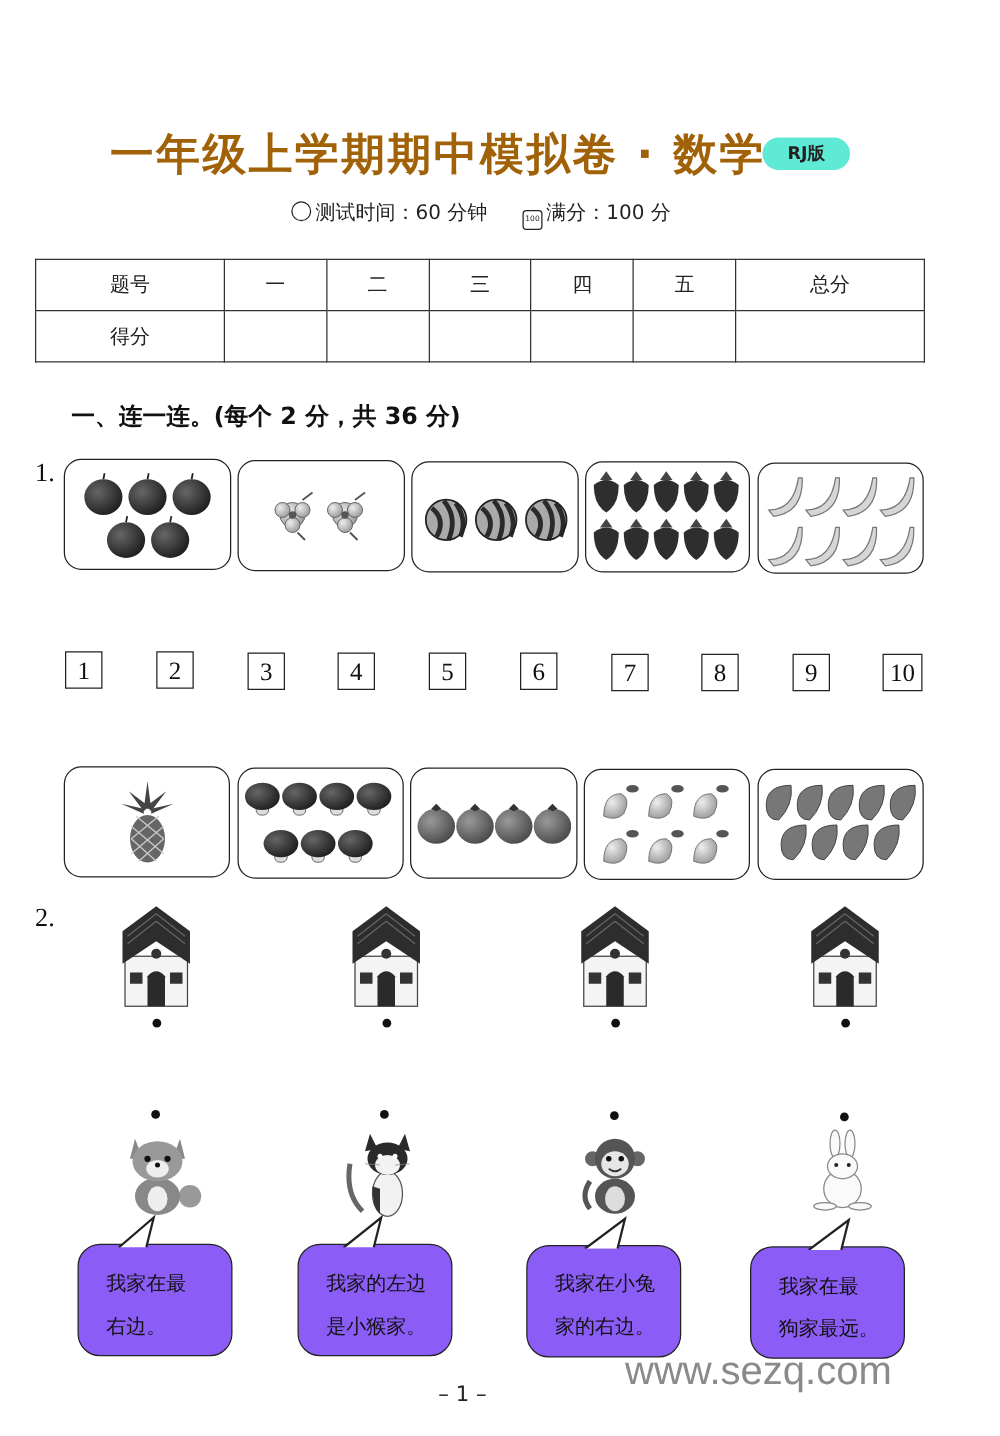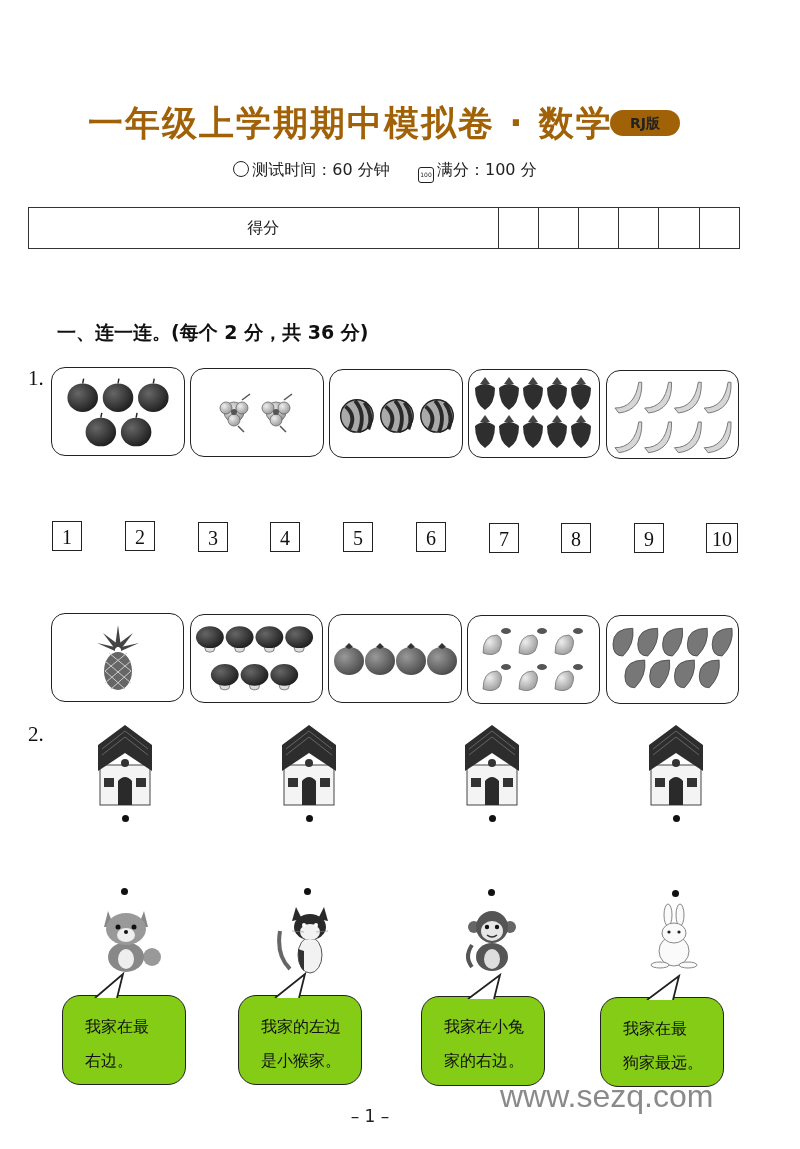--- a/index.html
+++ b/index.html
@@ -1,48 +1,57 @@
 <!DOCTYPE html>
 <html><head>
 <meta charset="utf-8">
 <style>
   html,body{margin:0;padding:0;background:#fff;}
   body{width:800px;height:1149px;position:relative;overflow:hidden;font-family:"DejaVu Sans",sans-serif;color:#1a1a1a;}
   .abs{position:absolute;}
   .title{left:88px;top:100px;font-size:35px;font-weight:bold;letter-spacing:2px;color:#a16207;white-space:nowrap;}
-  .badge{left:610px;top:110px;width:70px;height:26px;border-radius:13px;background:#a16207;font-size:14px;font-weight:bold;text-align:center;line-height:26px;color:#222;}
+  .badge{left:610px;top:110px;width:70px;height:26px;border-radius:13px;background:#5eead4;font-size:14px;font-weight:bold;text-align:center;line-height:26px;color:#222;}
   .meta{left:0;width:770px;top:160px;text-align:center;font-size:16px;color:#222;}
   .meta .ico{display:inline-block;width:14px;height:14px;border:1.6px solid #222;border-radius:50%;vertical-align:-2px;margin-right:3px;position:relative;}
   .meta .ico.sq{border-radius:3px;font-size:6px;line-height:14px;text-align:center;}
   .meta .gap{display:inline-block;width:18px;}
   table.score{position:absolute;left:28px;top:207px;width:712px;border-collapse:collapse;border:1.8px solid #222;}
   table.score td{border:1px solid #333;height:38px;text-align:center;font-size:16px;color:#222;}
   .sec{left:28px;top:320px;font-size:19px;font-weight:bold;color:#111;margin-left:29px;}
   .qnum{font-family:"Liberation Serif",serif;font-size:21px;color:#111;}
   .box{position:absolute;border:1.8px solid #222;border-radius:14px;background:#fff;display:flex;flex-wrap:wrap;justify-content:center;align-content:center;gap:3px 4px;padding:4px;box-sizing:border-box;}
   .numbox{position:absolute;width:30px;height:30px;border:1.5px solid #222;font-family:"Liberation Serif",serif;font-size:20px;text-align:center;line-height:30px;color:#111;box-sizing:border-box;}
   .dot{position:absolute;width:7px;height:7px;border-radius:50%;background:#111;}
-  .bubble{position:absolute;width:124px;height:90px;border:1.8px solid #222;border-radius:18px;background:#84cc16;box-sizing:border-box;padding:14px 0 0 22px;font-family:"DejaVu Serif",serif;font-size:16px;line-height:34px;color:#111;}
+  .bubble{position:absolute;width:124px;height:90px;border:1.8px solid #222;border-radius:18px;background:#8b5cf6;box-sizing:border-box;padding:14px 0 0 22px;font-family:"DejaVu Serif",serif;font-size:16px;line-height:34px;color:#111;}
   .bubble .tail{position:absolute;top:-24px;left:30px;width:40px;height:26px;}
   .pageno{left:0;width:740px;text-align:center;top:1106px;font-size:17px;color:#222;}
   .wm{left:500px;top:1078px;font-family:"Liberation Sans",sans-serif;font-size:32px;color:#8a8a8a;letter-spacing:0px;}
 </style>
 </head>
 <body>
 
 <div class="abs title">一年级上学期期中模拟卷 · 数学</div>
 <div class="abs badge">RJ版</div>
 <div class="abs meta">
   <span class="ico"></span><span>测试时间：60 分钟</span>
   <span class="gap"></span>
   <span class="ico sq">100</span><span>满分：100 分</span>
 </div>
 
 <table class="score">
   <tbody>
+      <tr>
+    <td>题号</td>
+    <td>一</td>
+    <td>二</td>
+    <td>三</td>
+    <td>四</td>
+    <td>五</td>
+    <td>总分</td>
+  </tr>
   <tr>
     <td>得分</td>
     <td></td>
     <td></td>
     <td></td>
     <td></td>
     <td></td>
     <td></td>
   </tr>
 </tbody>

